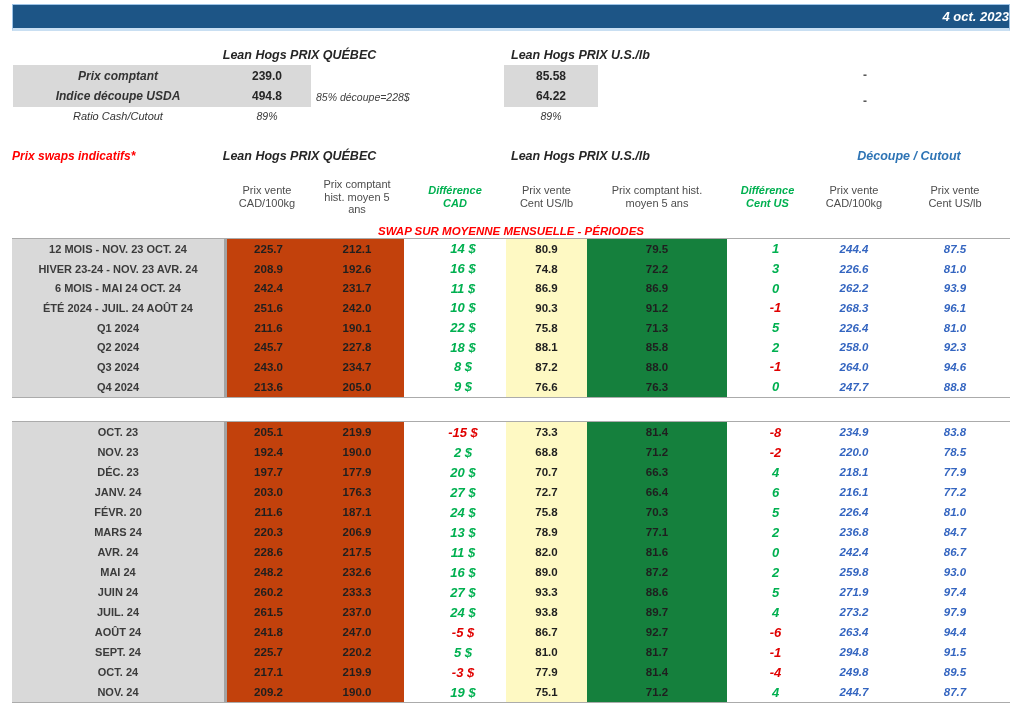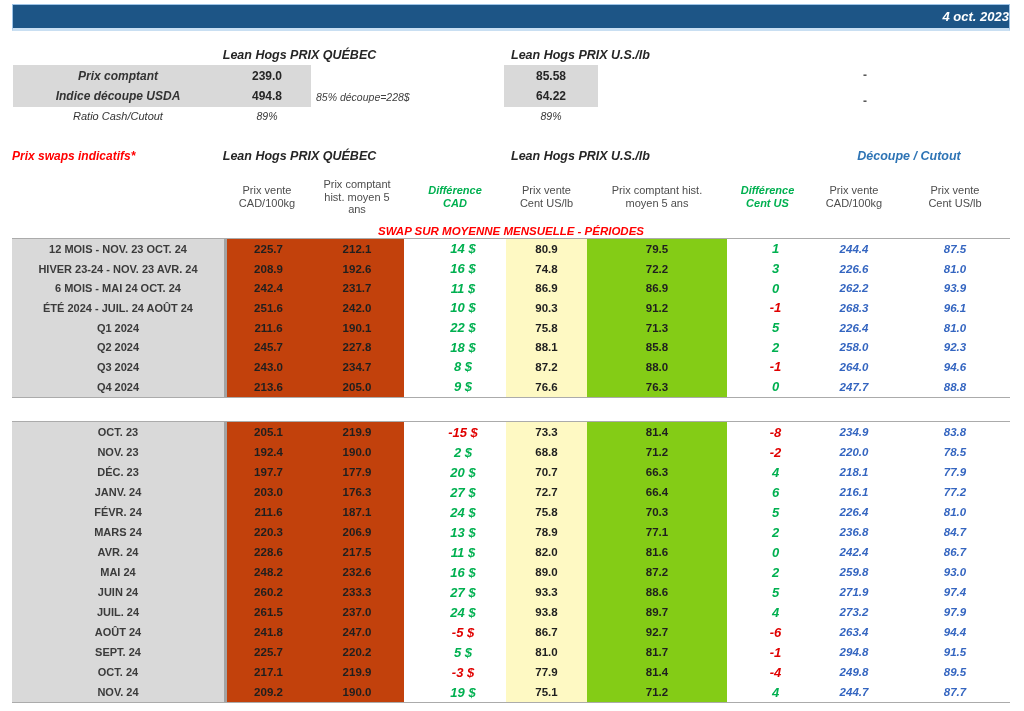--- a/index.html
+++ b/index.html
@@ -46,21 +46,21 @@
   }
   .tbl{position:absolute;left:12px;border-top:1px solid #ABABAB;border-bottom:1px solid #ABABAB;}
   .tbl1{top:238px;grid-auto-rows:19.7px;}
   .tbl2{top:421px;grid-auto-rows:20px;}
   .trow{display:contents;}
   .cell{display:flex;align-items:center;justify-content:center;overflow:hidden;}
   .ci0{background:#D9D9D9;}
   .ci1{background:#c2410c;border-left:3px solid #a3a3a3;}
   .ci2{background:#c2410c;}
   .ci4{background:#fef9c3;}
-  .ci5{background:#84cc16;text-align:right;}
+  .ci5{background:#15803d;text-align:right;}
   .c-label{font-size:11px;font-weight:bold;color:#3b3b3b;}
   .c-num{font-size:11.5px;font-weight:bold;color:#1f1f1f;}
   .c-diff,.c-diffn{font-size:13px;font-weight:bold;font-style:italic;color:#00B050;padding-left:16px;}
   .neg{color:#E00000 !important;}
   .c-blue{font-size:11.5px;font-weight:bold;font-style:italic;color:#3465C0;}
 </style>
 </head>
 <body>
 
 <div class="page">
@@ -126,21 +126,21 @@
       <div class="trow"><div class="cell c-label ci0">Q2 2024</div><div class="cell c-num ci1">245.7</div><div class="cell c-num ci2">227.8</div><div class="cell c-diff ci3">18 $</div><div class="cell c-num ci4">88.1</div><div class="cell c-num ci5">85.8</div><div class="cell c-diffn ci6">2</div><div class="cell c-blue ci7">258.0</div><div class="cell c-blue ci8">92.3</div></div>
       <div class="trow"><div class="cell c-label ci0">Q3 2024</div><div class="cell c-num ci1">243.0</div><div class="cell c-num ci2">234.7</div><div class="cell c-diff ci3">8 $</div><div class="cell c-num ci4">87.2</div><div class="cell c-num ci5">88.0</div><div class="cell c-diffn ci6 neg">-1</div><div class="cell c-blue ci7">264.0</div><div class="cell c-blue ci8">94.6</div></div>
       <div class="trow"><div class="cell c-label ci0">Q4 2024</div><div class="cell c-num ci1">213.6</div><div class="cell c-num ci2">205.0</div><div class="cell c-diff ci3">9 $</div><div class="cell c-num ci4">76.6</div><div class="cell c-num ci5">76.3</div><div class="cell c-diffn ci6">0</div><div class="cell c-blue ci7">247.7</div><div class="cell c-blue ci8">88.8</div></div>
     </div>
 
   <div class="grid9 tbl tbl2">
       <div class="trow"><div class="cell c-label ci0">OCT. 23</div><div class="cell c-num ci1">205.1</div><div class="cell c-num ci2">219.9</div><div class="cell c-diff ci3 neg">-15 $</div><div class="cell c-num ci4">73.3</div><div class="cell c-num ci5">81.4</div><div class="cell c-diffn ci6 neg">-8</div><div class="cell c-blue ci7">234.9</div><div class="cell c-blue ci8">83.8</div></div>
       <div class="trow"><div class="cell c-label ci0">NOV. 23</div><div class="cell c-num ci1">192.4</div><div class="cell c-num ci2">190.0</div><div class="cell c-diff ci3">2 $</div><div class="cell c-num ci4">68.8</div><div class="cell c-num ci5">71.2</div><div class="cell c-diffn ci6 neg">-2</div><div class="cell c-blue ci7">220.0</div><div class="cell c-blue ci8">78.5</div></div>
       <div class="trow"><div class="cell c-label ci0">DÉC. 23</div><div class="cell c-num ci1">197.7</div><div class="cell c-num ci2">177.9</div><div class="cell c-diff ci3">20 $</div><div class="cell c-num ci4">70.7</div><div class="cell c-num ci5">66.3</div><div class="cell c-diffn ci6">4</div><div class="cell c-blue ci7">218.1</div><div class="cell c-blue ci8">77.9</div></div>
       <div class="trow"><div class="cell c-label ci0">JANV. 24</div><div class="cell c-num ci1">203.0</div><div class="cell c-num ci2">176.3</div><div class="cell c-diff ci3">27 $</div><div class="cell c-num ci4">72.7</div><div class="cell c-num ci5">66.4</div><div class="cell c-diffn ci6">6</div><div class="cell c-blue ci7">216.1</div><div class="cell c-blue ci8">77.2</div></div>
-      <div class="trow"><div class="cell c-label ci0">FÉVR. 24</div><div class="cell c-num ci1">211.6</div><div class="cell c-num ci2">187.1</div><div class="cell c-diff ci3">24 $</div><div class="cell c-num ci4">75.8</div><div class="cell c-num ci5">70.3</div><div class="cell c-diffn ci6">5</div><div class="cell c-blue ci7">226.4</div><div class="cell c-blue ci8">81.0</div></div>
+      <div class="trow"><div class="cell c-label ci0">FÉVR. 20</div><div class="cell c-num ci1">211.6</div><div class="cell c-num ci2">187.1</div><div class="cell c-diff ci3">24 $</div><div class="cell c-num ci4">75.8</div><div class="cell c-num ci5">70.3</div><div class="cell c-diffn ci6">5</div><div class="cell c-blue ci7">226.4</div><div class="cell c-blue ci8">81.0</div></div>
       <div class="trow"><div class="cell c-label ci0">MARS 24</div><div class="cell c-num ci1">220.3</div><div class="cell c-num ci2">206.9</div><div class="cell c-diff ci3">13 $</div><div class="cell c-num ci4">78.9</div><div class="cell c-num ci5">77.1</div><div class="cell c-diffn ci6">2</div><div class="cell c-blue ci7">236.8</div><div class="cell c-blue ci8">84.7</div></div>
       <div class="trow"><div class="cell c-label ci0">AVR. 24</div><div class="cell c-num ci1">228.6</div><div class="cell c-num ci2">217.5</div><div class="cell c-diff ci3">11 $</div><div class="cell c-num ci4">82.0</div><div class="cell c-num ci5">81.6</div><div class="cell c-diffn ci6">0</div><div class="cell c-blue ci7">242.4</div><div class="cell c-blue ci8">86.7</div></div>
       <div class="trow"><div class="cell c-label ci0">MAI 24</div><div class="cell c-num ci1">248.2</div><div class="cell c-num ci2">232.6</div><div class="cell c-diff ci3">16 $</div><div class="cell c-num ci4">89.0</div><div class="cell c-num ci5">87.2</div><div class="cell c-diffn ci6">2</div><div class="cell c-blue ci7">259.8</div><div class="cell c-blue ci8">93.0</div></div>
       <div class="trow"><div class="cell c-label ci0">JUIN 24</div><div class="cell c-num ci1">260.2</div><div class="cell c-num ci2">233.3</div><div class="cell c-diff ci3">27 $</div><div class="cell c-num ci4">93.3</div><div class="cell c-num ci5">88.6</div><div class="cell c-diffn ci6">5</div><div class="cell c-blue ci7">271.9</div><div class="cell c-blue ci8">97.4</div></div>
       <div class="trow"><div class="cell c-label ci0">JUIL. 24</div><div class="cell c-num ci1">261.5</div><div class="cell c-num ci2">237.0</div><div class="cell c-diff ci3">24 $</div><div class="cell c-num ci4">93.8</div><div class="cell c-num ci5">89.7</div><div class="cell c-diffn ci6">4</div><div class="cell c-blue ci7">273.2</div><div class="cell c-blue ci8">97.9</div></div>
       <div class="trow"><div class="cell c-label ci0">AOÛT 24</div><div class="cell c-num ci1">241.8</div><div class="cell c-num ci2">247.0</div><div class="cell c-diff ci3 neg">-5 $</div><div class="cell c-num ci4">86.7</div><div class="cell c-num ci5">92.7</div><div class="cell c-diffn ci6 neg">-6</div><div class="cell c-blue ci7">263.4</div><div class="cell c-blue ci8">94.4</div></div>
       <div class="trow"><div class="cell c-label ci0">SEPT. 24</div><div class="cell c-num ci1">225.7</div><div class="cell c-num ci2">220.2</div><div class="cell c-diff ci3">5 $</div><div class="cell c-num ci4">81.0</div><div class="cell c-num ci5">81.7</div><div class="cell c-diffn ci6 neg">-1</div><div class="cell c-blue ci7">294.8</div><div class="cell c-blue ci8">91.5</div></div>
       <div class="trow"><div class="cell c-label ci0">OCT. 24</div><div class="cell c-num ci1">217.1</div><div class="cell c-num ci2">219.9</div><div class="cell c-diff ci3 neg">-3 $</div><div class="cell c-num ci4">77.9</div><div class="cell c-num ci5">81.4</div><div class="cell c-diffn ci6 neg">-4</div><div class="cell c-blue ci7">249.8</div><div class="cell c-blue ci8">89.5</div></div>
       <div class="trow"><div class="cell c-label ci0">NOV. 24</div><div class="cell c-num ci1">209.2</div><div class="cell c-num ci2">190.0</div><div class="cell c-diff ci3">19 $</div><div class="cell c-num ci4">75.1</div><div class="cell c-num ci5">71.2</div><div class="cell c-diffn ci6">4</div><div class="cell c-blue ci7">244.7</div><div class="cell c-blue ci8">87.7</div></div>
     </div>

